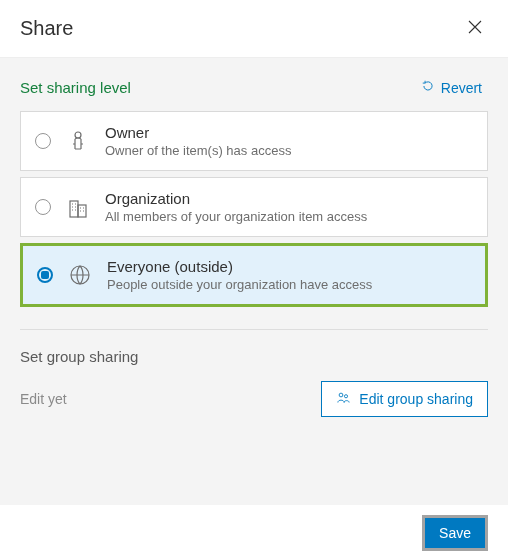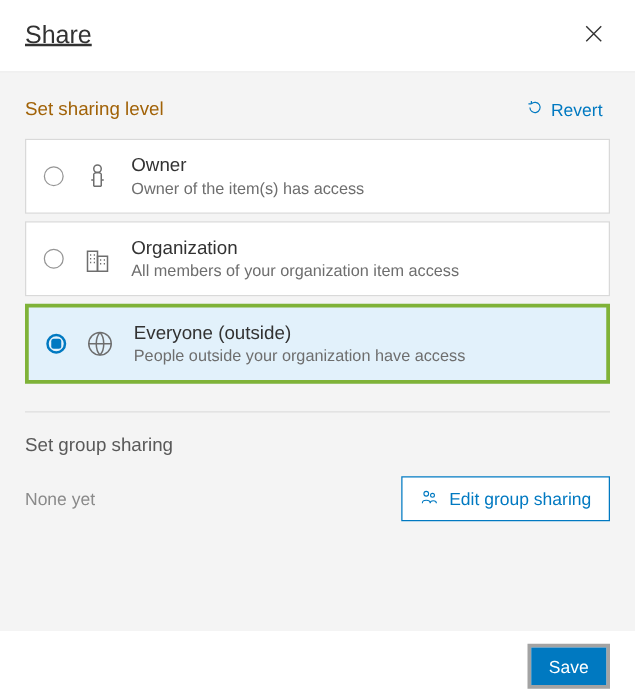--- a/index.html
+++ b/index.html
@@ -17,21 +17,20 @@
     align-items: center;
     justify-content: space-between;
     padding: 14px 20px 14px 20px;
     background: #fff;
   }
   .header h1 {
     font-size: 20px;
     font-weight: 400;
     margin: 0;
     color: #323232;
-    text-decoration: underline;
   }
   .close-btn {
     background: none;
     border: none;
     padding: 4px;
     cursor: pointer;
     color: #323232;
   }
   .close-btn svg { width: 18px; height: 18px; stroke: #323232; stroke-width: 1.5; }
   .body {
@@ -41,21 +40,21 @@
     border-top: 1px solid #eee;
   }
   .section-head {
     display: flex;
     justify-content: space-between;
     align-items: center;
     margin-bottom: 14px;
   }
   .section-head .title {
     font-size: 15px;
-    color: #a16207;
+    color: #15803d;
   }
   .revert {
     background: none;
     border: none;
     color: #0079c1;
     font-size: 14px;
     cursor: pointer;
     display: flex;
     align-items: center;
     gap: 6px;
@@ -233,21 +232,21 @@
       <div class="opt-title">Everyone (outside)</div>
       <div class="opt-desc">People outside your organization have access</div>
     </div>
   </div>
 
   <hr class="divider">
 
   <div class="group-title">Set group sharing</div>
 
   <div class="group-row">
-    <span class="none-yet">None yet</span>
+    <span class="none-yet">Edit yet</span>
     <button class="edit-group">
       <span>
         <svg viewBox="0 0 24 24">
             <circle cx="8" cy="8" r="3"></circle>
             <circle cx="16" cy="10" r="2.5"></circle>
             <path d="M3 20 C3 15 13 15 13 20 M13 20 C13 16 21 16 21 20"></path>
           </svg>
       </span>
       <span>Edit group sharing</span>
     </button>

